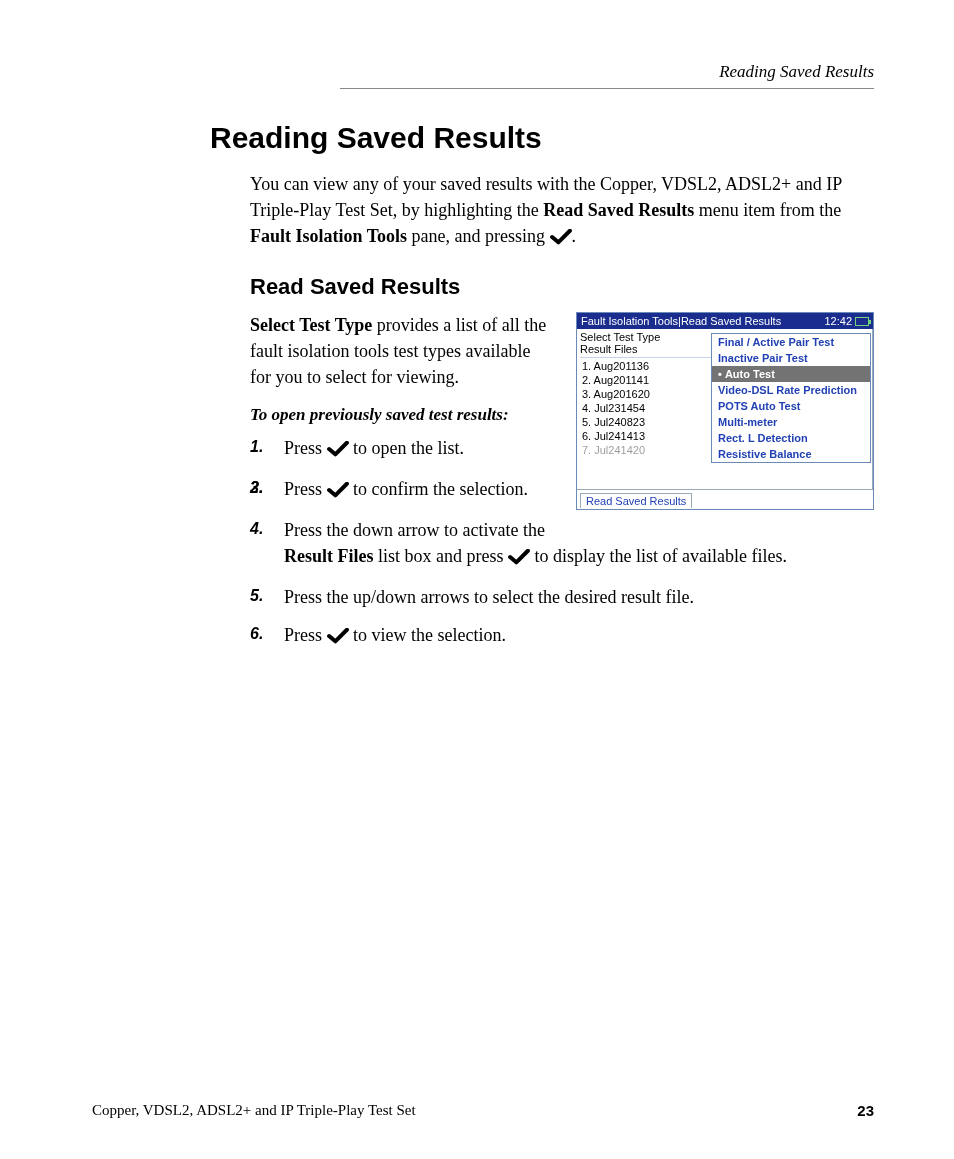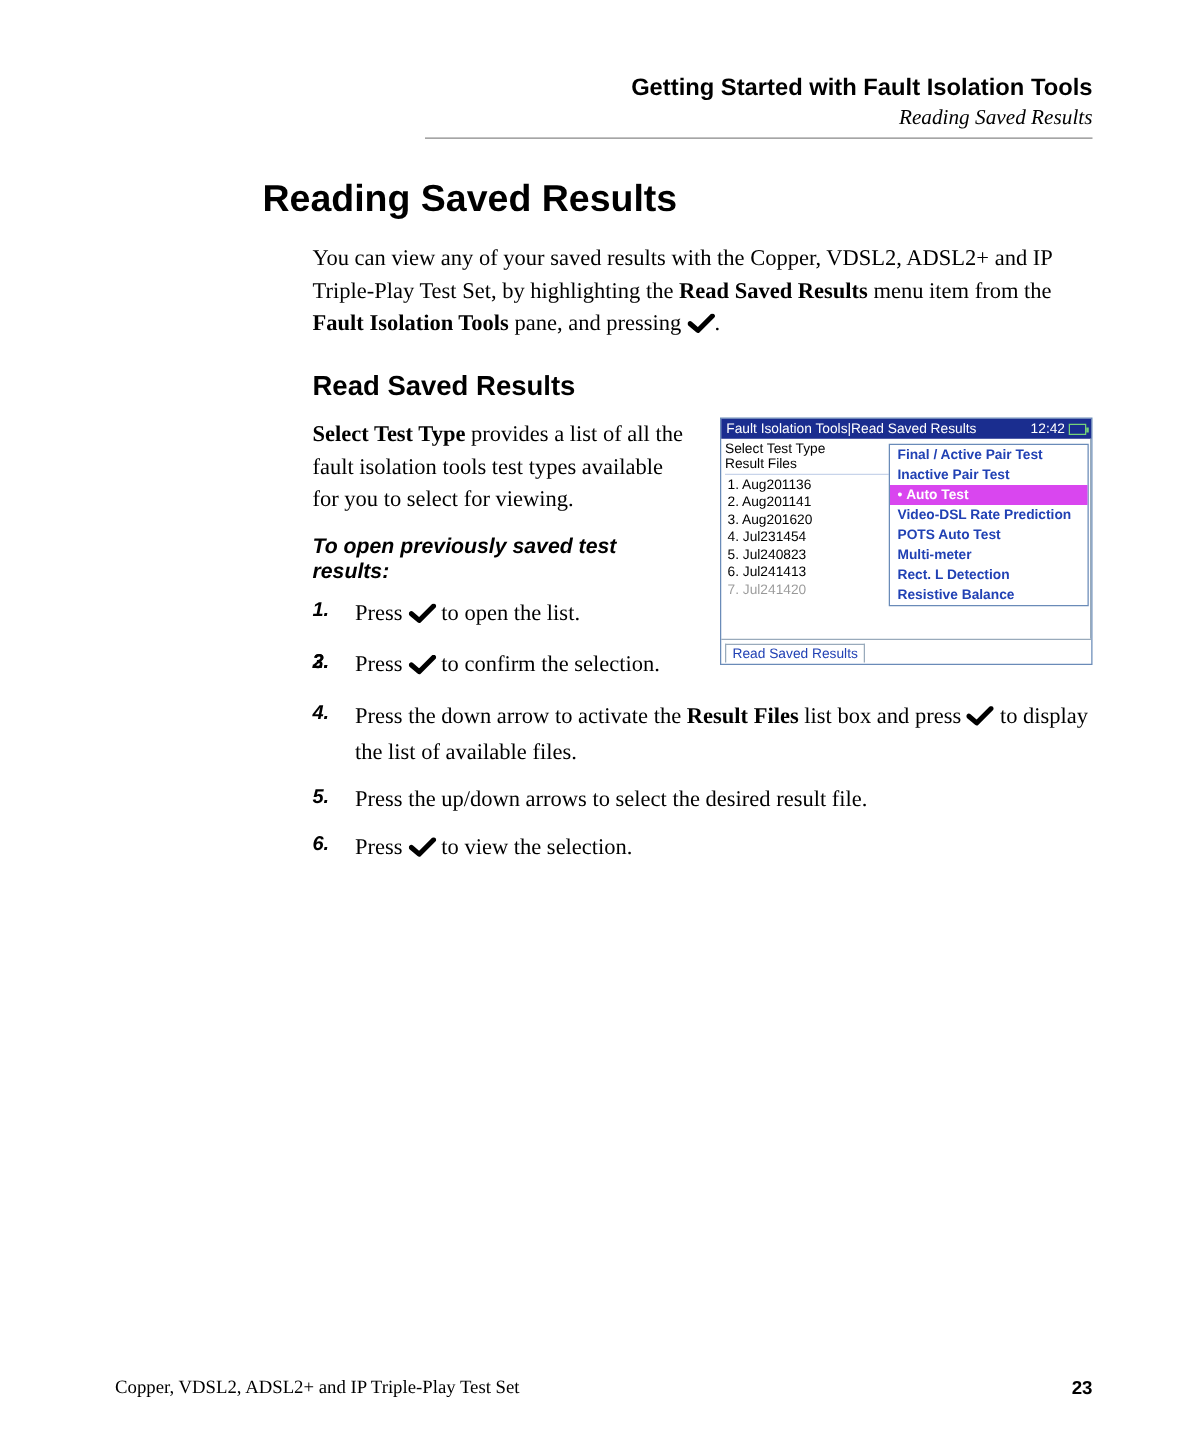--- a/index.html
+++ b/index.html
@@ -85,39 +85,39 @@
     position:absolute;
     left: 134px;
     top: 4px;
     width: 160px;
     border:1px solid #6a8bb8;
     background:#fff;
     font-size:11px;
     z-index:2;
   }
   .dropdown div { padding: 2px 6px; color:#2141b4;font-weight:bold; }
-  .dropdown .sel { background:#d946ef; color:#fff; }
+  .dropdown .sel { background:#737373; color:#fff; }
   .dropdown .sel::before { content:"\2022\00a0"; }
   .device-footer {
     border-top:1px solid #9ab;
     font-size:11px;
     padding: 2px 3px 2px 3px;
     color:#2141b4;
   }
   .device-footer span {
     display:inline-block;
     border:1px solid #9ab;
     border-bottom:none;
     padding:1px 5px;
     background:#fff;
     position:relative;
     top:1px;
   }
   .instr-head {
-    font-family: Liberation Sans, sans-serif;
+    font-family: Liberation Serif, serif;
     font-weight: 700;
     font-style: italic;
     font-size: 17px;
     margin: 6px 0 10px 0;
   }
   ol.steps { list-style: none; padding-left: 0; }
   ol.steps li {
     font-size: 18px;
     line-height: 1.45;
     margin-bottom: 12px;
@@ -140,21 +140,20 @@
     display: flex;
     justify-content: space-between;
     font-size: 15px;
   }
   .footer .pn { font-weight: 700; font-family: 'Segoe UI', Arial, sans-serif; margin-left: 47px; }
 </style>
 </head>
 <body>
 
 <div class="header">
-  <div class="header-title">Getting Started with Fault Isolation Tools</div>
   <div class="header-sub">Reading Saved Results</div>
 </div>
 <div class="hr"></div>
 
 <h1 class="section-title">Reading Saved Results</h1>
 
 <div class="body-indent">
   <p class="intro">
     <span>You can view any of your saved results with the Copper, VDSL2, ADSL2+ and IP Triple-Play Test Set, by highlighting the </span><span class="b">Read Saved Results</span><span> menu item from the </span><span class="b">Fault Isolation Tools</span><span> pane, and pressing </span><span class="check-icon"><svg viewBox="0 0 24 18">
           <path d="M2 9 L9 15 L22 2" stroke="#000" stroke-width="4.5" fill="none" stroke-linecap="round" stroke-linejoin="round"></path>

